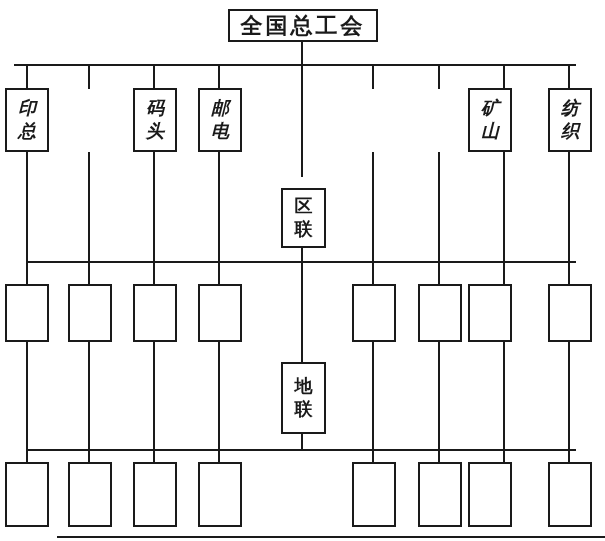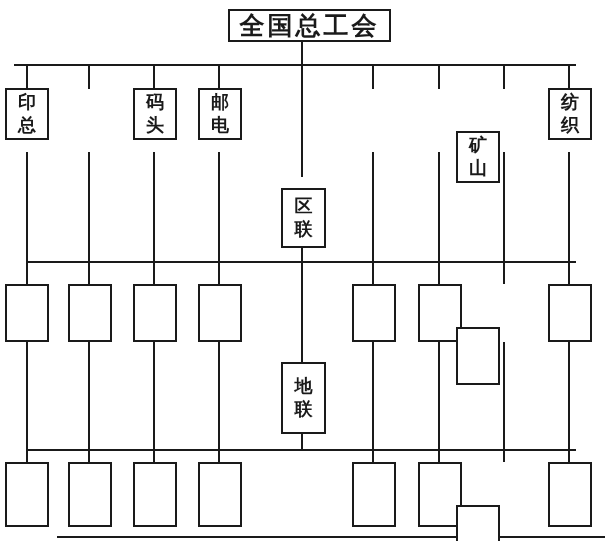--- a/index.html
+++ b/index.html
@@ -16,31 +16,31 @@
     position:absolute;
     border:2px solid #1a1a1a;
     background:#ffffff;
     display:flex;
     align-items:center;
     justify-content:center;
     text-align:center;
     color:#1a1a1a;
   }
   .root-box {
-    left:228px; top:9px; width:163px; height:33px;
-    font-size:25px; letter-spacing:3px; font-weight:bold;
+    left:228px; top:9px; width:150px; height:33px;
+    font-size:22px; letter-spacing:3px; font-weight:bold;
   }
   .vlabel {
     width:22px;
     word-break:break-all;
     line-height:1.3;
     font-size:18px;
     font-weight:bold;
   }
-  .ind { width:44px; height:52px; top:88px; }
+  .ind { width:44px; height:64px; top:88px;font-style:italic; }
   .mid { width:45px; left:281px; }
   .mid-upper { top:188px; height:60px; }
   .mid-lower { top:362px; height:72px; }
   .r2 { width:44px; height:58px; top:284px; }
   .r3 { width:44px; height:65px; top:462px; }
   .hline, .vline { position:absolute; background:#1a1a1a; }
   .hline { height:2px; }
   .vline { width:2px; }
   
   .bus1 { top:64px; left:14px; width:562px; }
@@ -49,21 +49,21 @@
   .bottom-rule { top:536px; left:57px; width:548px; }
   
   .c1 { left:301px; top:42px;  height:135px; }
   .c2 { left:301px; top:237px; height:125px; }
   .c3 { left:301px; top:424px; height:27px; }
   
   .x0 { left:26px; }  .x1 { left:88px; }  .x2 { left:153px; } .x3 { left:218px; }
   .x4 { left:372px; } .x5 { left:438px; } .x6 { left:503px; } .x7 { left:568px; }
   
   .b0 { left:5px; }   .b1 { left:68px; }  .b2 { left:133px; } .b3 { left:198px;align-items:center; }
-  .b4 { left:352px; } .b5 { left:418px; } .b6 { left:456px;margin-top:43px; } .b7 { left:548px; }
+  .b4 { left:352px; } .b5 { left:418px; } .b6 { left:468px; } .b7 { left:548px; }
   
   .drop1 { top:65px;  height:24px; }   
   .col12 { top:152px; height:132px; }  
   .col23 { top:342px; height:120px; }  
 </style>
 </head>
 <body>
 
 <div class="figure">
 

